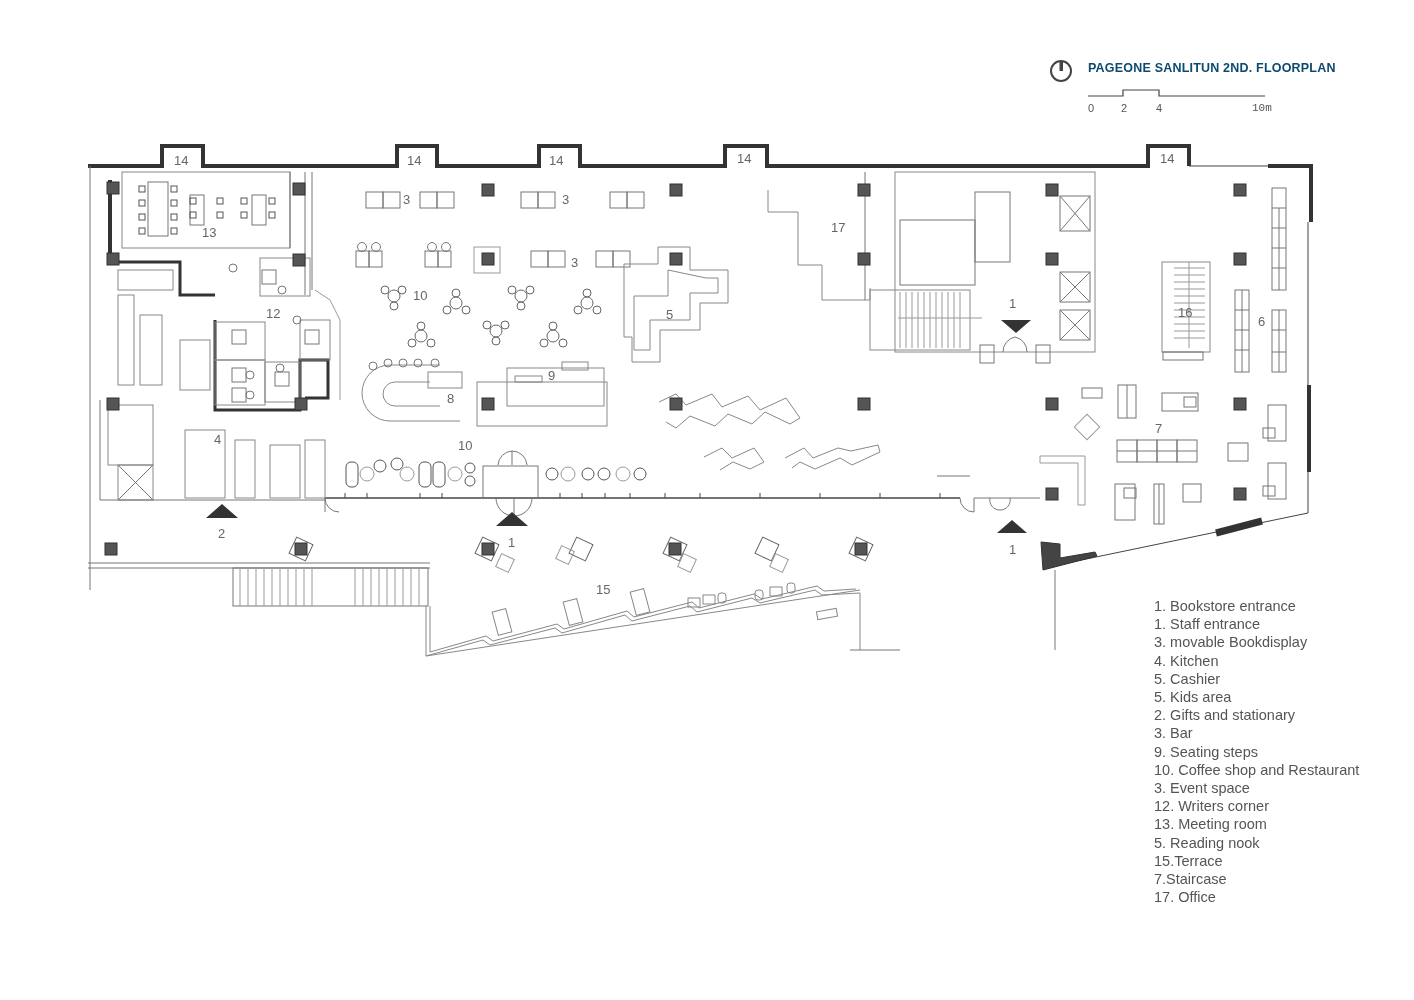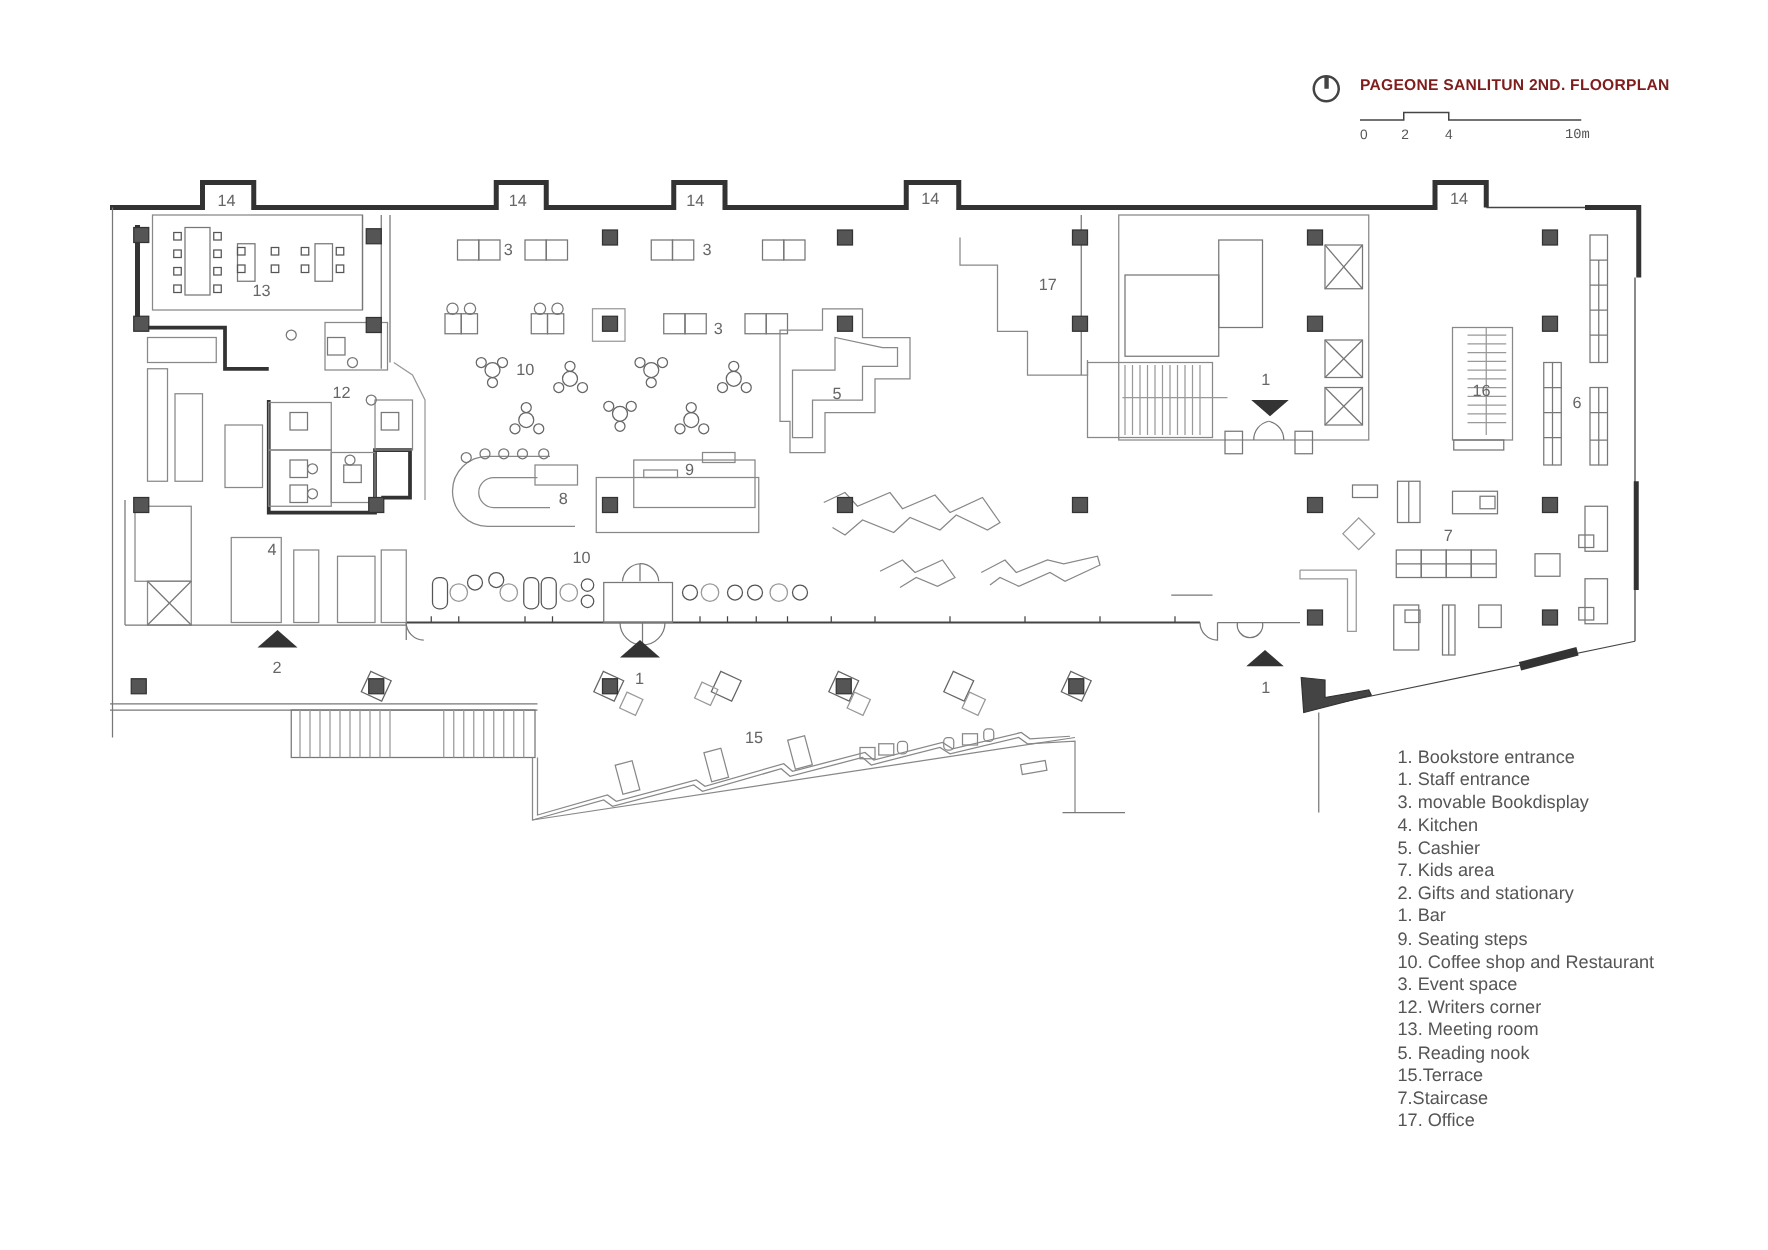--- a/index.html
+++ b/index.html
@@ -1,21 +1,21 @@
 <!DOCTYPE html>
 <html><head>
 <meta charset="utf-8">
 <style>
   html, body { margin:0; padding:0; background:#ffffff; }
   body { width:1414px; height:1000px; position:relative; overflow:hidden; font-family:"Liberation Sans", sans-serif; }
   .title-block { position:absolute; left:1048px; top:56px; width:320px; height:70px; }
-  .title-text { position:absolute; left:40px; top:5px; font-size:12.5px; font-weight:bold; color:#7f1d1d; letter-spacing:0.2px; white-space:nowrap; }
+  .title-text { position:absolute; left:40px; top:5px; font-size:12.5px; font-weight:bold; color:#0c4a6e; letter-spacing:0.2px; white-space:nowrap; }
   .scale-label { position:absolute; top:46px; font-size:11px; color:#555; }
   .legend { position:absolute; left:1118px; top:597px; color:#555; font-size:14.5px; line-height:18.2px; }
-  .legend-item { white-space:nowrap; }
+  .legend-item { white-space:nowrap;margin-left:36px; }
   svg.plan { position:absolute; left:0; top:0; }
   .lbl { font-family:"Liberation Sans", sans-serif; font-size:13px; fill:#666; }
 </style>
 </head>
 <body>
 
 <div class="title-block">
   <svg width="30" height="30" style="position:absolute;left:0;top:2px;">
     <circle cx="13" cy="13" r="10" fill="none" stroke="#444" stroke-width="2"></circle>
     <rect x="11.5" y="3" width="3.5" height="10" fill="#444"></rect>
@@ -449,23 +449,23 @@
   <text class="lbl" x="1155" y="433">7</text>
   <text class="lbl" x="596" y="594">15</text>
 </svg>
 
 <div class="legend">
   <div class="legend-item">1. Bookstore entrance</div>
   <div class="legend-item">1. Staff entrance</div>
   <div class="legend-item">3. movable Bookdisplay</div>
   <div class="legend-item">4. Kitchen</div>
   <div class="legend-item">5. Cashier</div>
-  <div class="legend-item">7. Kids area</div>
+  <div class="legend-item">5. Kids area</div>
   <div class="legend-item">2. Gifts and stationary</div>
-  <div class="legend-item">1. Bar</div>
+  <div class="legend-item">3. Bar</div>
   <div class="legend-item">9. Seating steps</div>
   <div class="legend-item">10. Coffee shop and Restaurant</div>
   <div class="legend-item">3. Event space</div>
   <div class="legend-item">12. Writers corner</div>
   <div class="legend-item">13. Meeting room</div>
   <div class="legend-item">5. Reading nook</div>
   <div class="legend-item">15.Terrace</div>
   <div class="legend-item">7.Staircase</div>
   <div class="legend-item">17. Office</div>
 </div>

